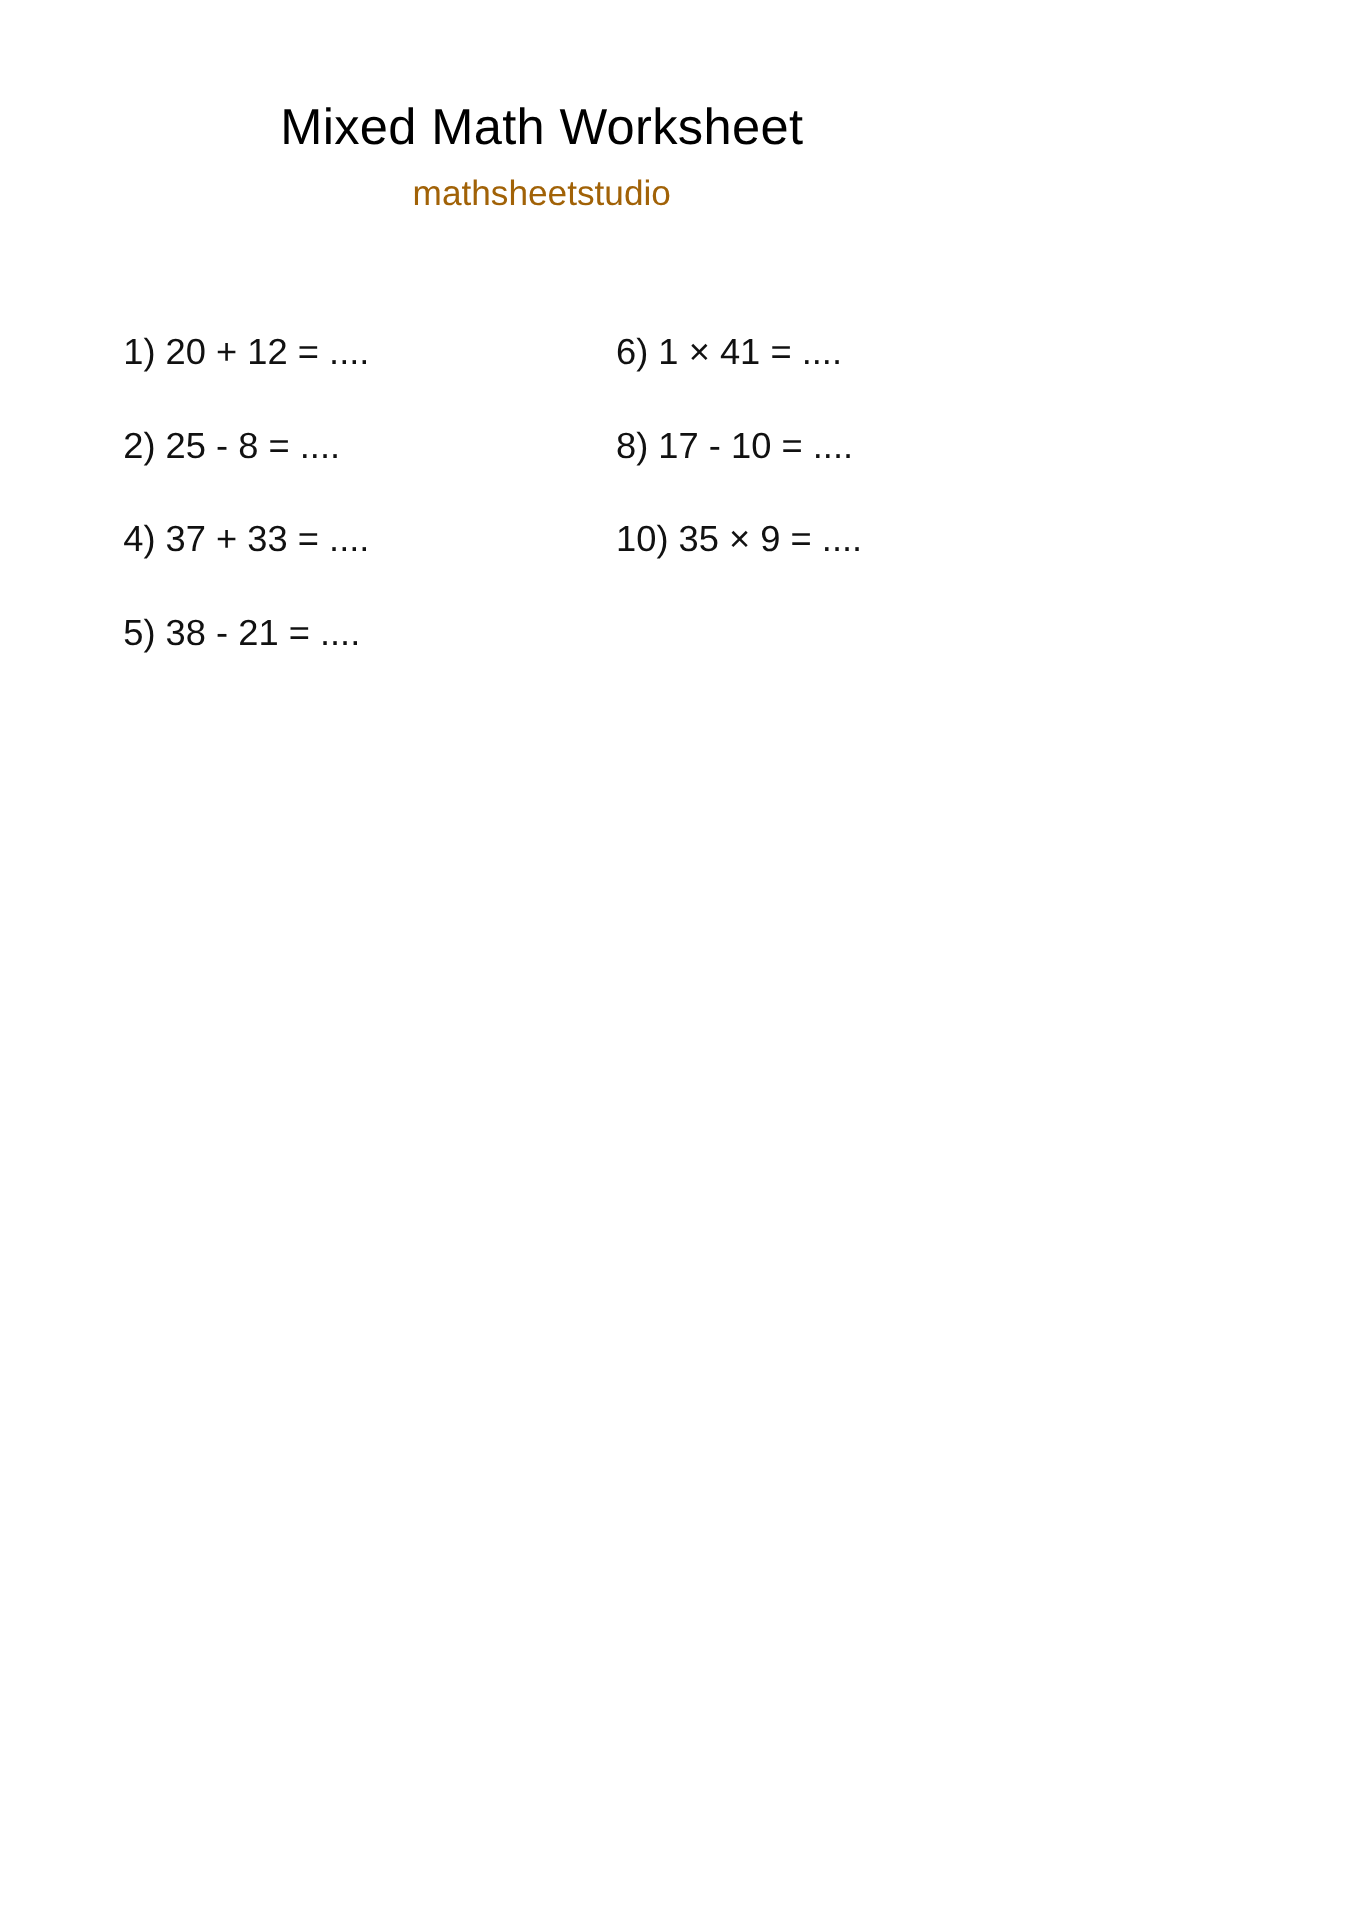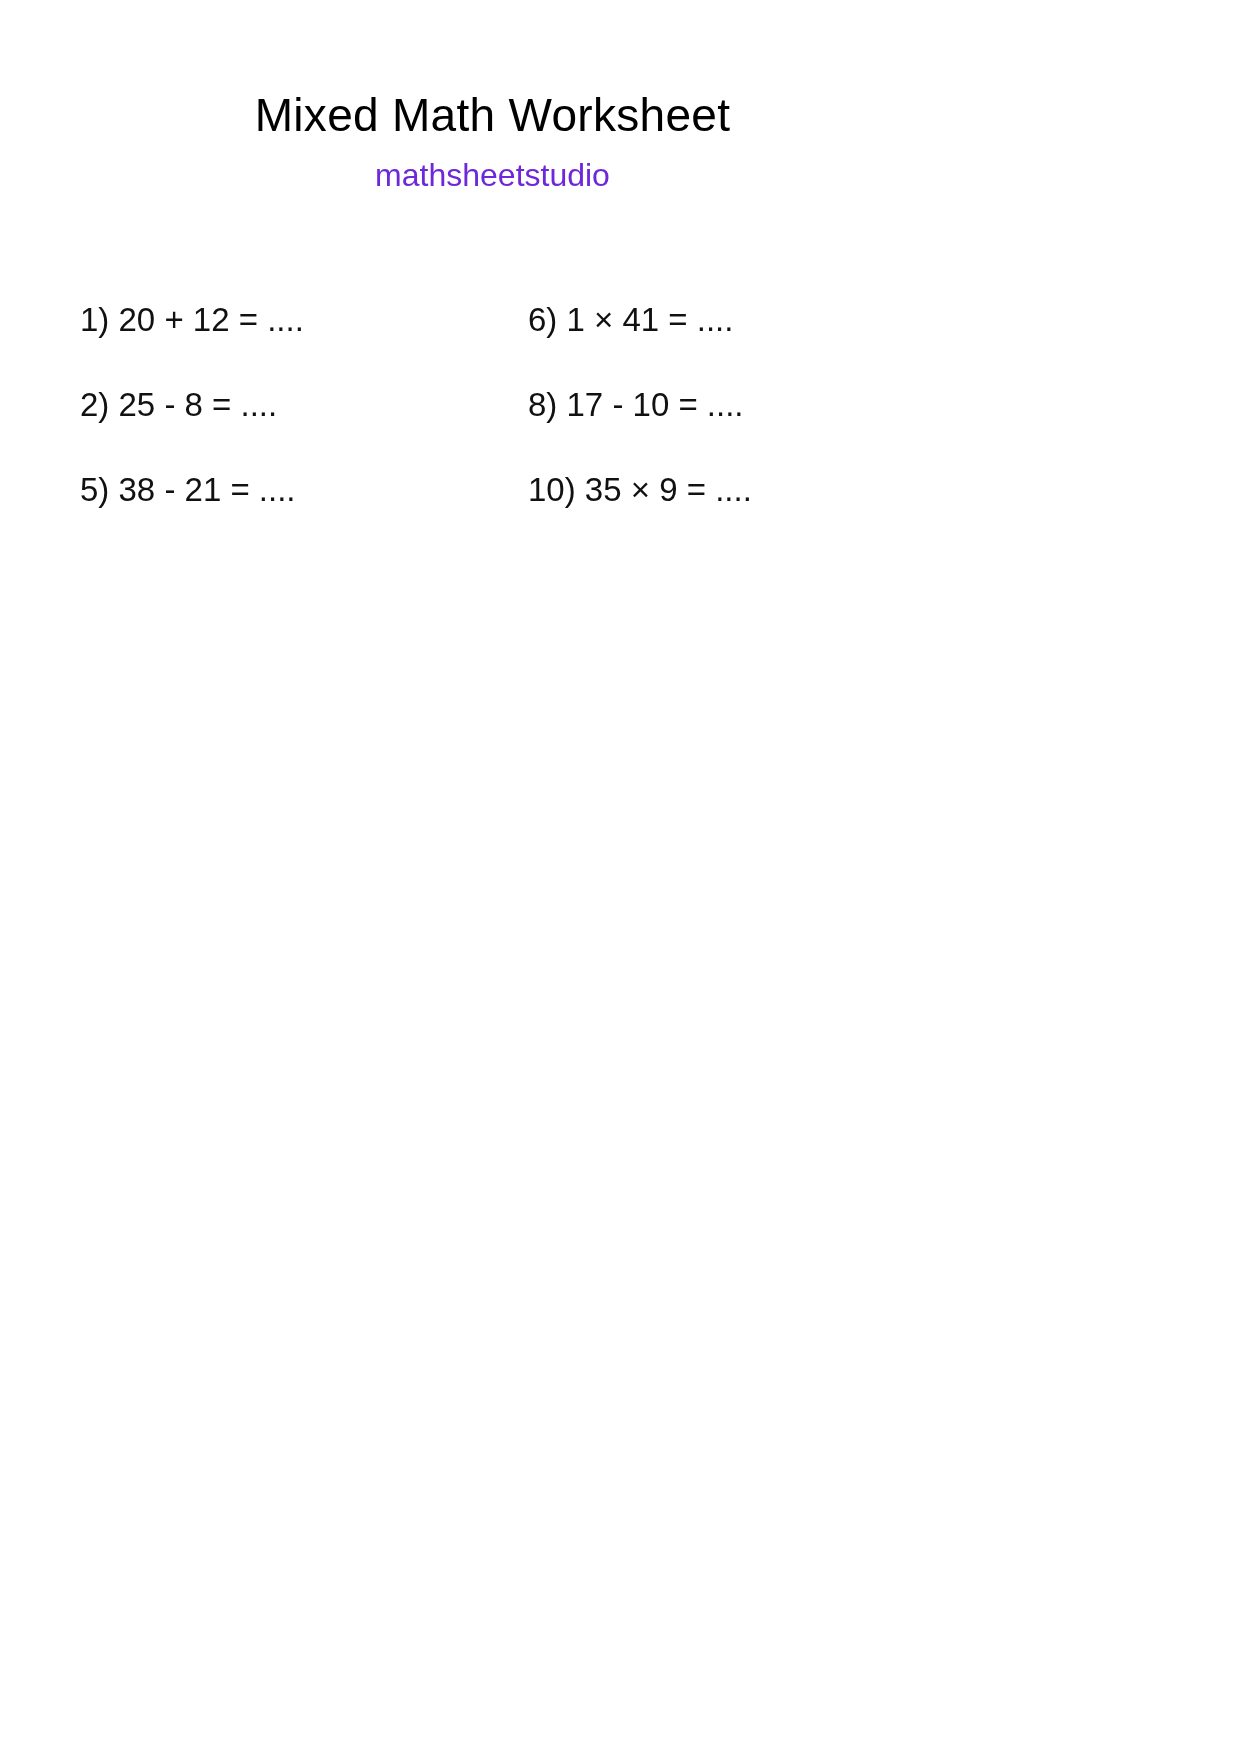--- a/index.html
+++ b/index.html
@@ -26,29 +26,29 @@
     font-size: 46px;
     font-weight: normal;
     color: #000000;
     letter-spacing: 0.3px;
     margin: 0;
     line-height: 1.18;
   }
   .subtitle {
     text-align: center;
     font-size: 32px;
-    color: #6d28d9;
+    color: #a16207;
     margin: 14px 0 0 0;
     line-height: 1.2;
   }
   .problems {
     margin-top: 108px;
     display: flex;
     justify-content: flex-start;
-    padding-left: 80px;
+    padding-left: 112px;
     box-sizing: border-box;
   }
   .col {
     display: flex;
     flex-direction: column;
   }
   .col-left {
     width: 300px;
   }
   .col-right {
@@ -73,20 +73,21 @@
 <div class="sheet">
 
   <h1 class="title">Mixed Math Worksheet</h1>
   <div class="subtitle">mathsheetstudio</div>
 
   <div class="problems">
 
     <div class="col col-left">
       <div class="problem">1) 20 + 12 = ....</div>
       <div class="problem">2) 25 - 8 = ....</div>
+      <div class="problem">4) 37 + 33 = ....</div>
       <div class="problem">5) 38 - 21 = ....</div>
     </div>
 
     <div class="col col-right">
       <div class="problem">6) 1 × 41 = ....</div>
       <div class="problem">8) 17 - 10 = ....</div>
       <div class="problem">10) 35 × 9 = ....</div>
     </div>
 
   </div>

